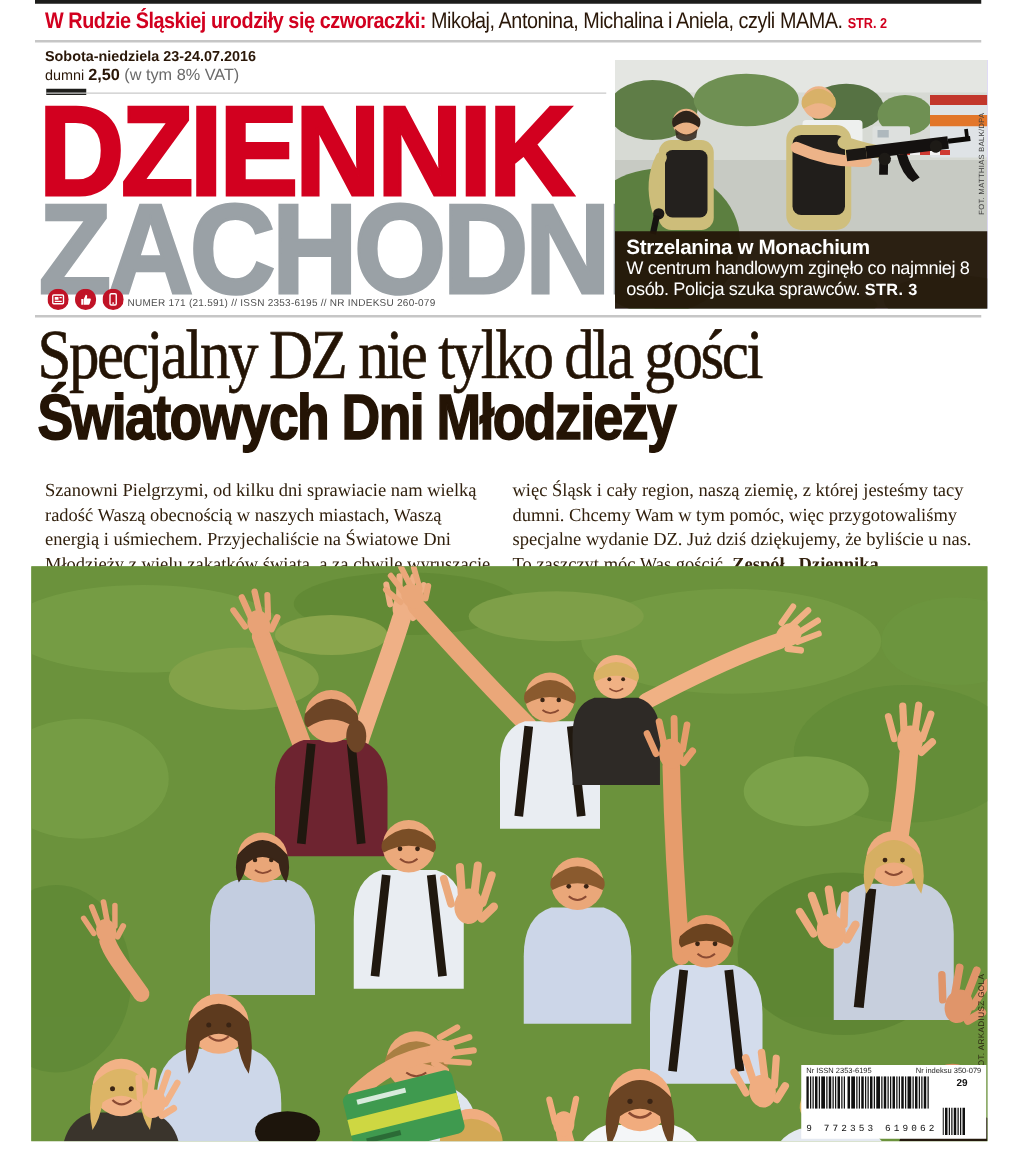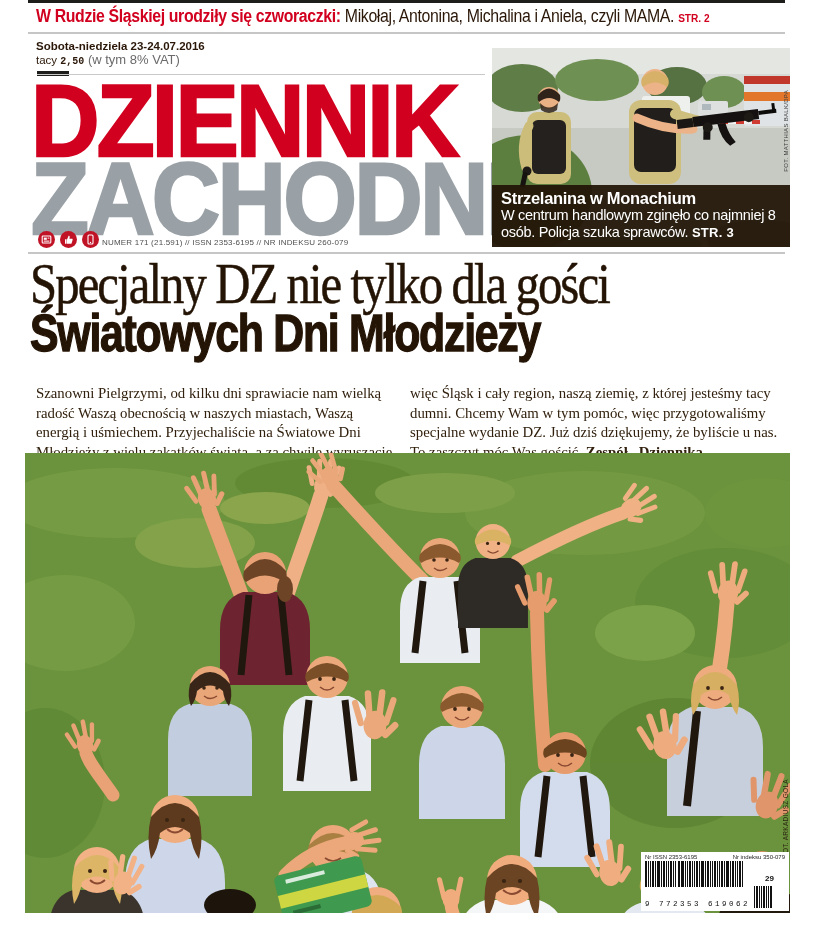--- a/index.html
+++ b/index.html
@@ -14,21 +14,21 @@
   .topper{top:6px;left:36px;white-space:nowrap;font-size:18px;letter-spacing:-0.4px;
     transform:scaleX(0.88);transform-origin:left top;}
   .t-red{color:#d2001f;font-weight:bold;}
   .t-dark{color:#2a1708;}
   .t-ref{color:#d2001f;font-weight:bold;font-size:11.5px;letter-spacing:0;}
   .rule-under-topper{left:28px;right:28px;top:32px;}
   
   .hdr{top:40px;left:36px;width:449px;display:flex;justify-content:space-between;font-size:11.5px;flex-direction:column;}
   .hdr-date{font-weight:bold;}
   .hdr-price{white-space:nowrap;}
-  .hdr-price b{font-size:10px;font-family:Liberation Mono, monospace;}
+  .hdr-price b{font-size:13px;}
   .hdr-price .note{font-size:13px;color:#6a6a6a;}
   .hdr-urls{text-align:right;line-height:1.3;font-size:10.5px;color:#3a3a3a;}
   .hdr-urls .site{font-weight:bold;font-size:11px;color:#2a1708;}
   
   .logo-dash{left:37px;top:71px;width:32px;height:5px;background:#1d1d1b;}
   .logo-rule{left:37px;top:74px;width:448px;height:1px;background:#c9c9c9;}
   .logo-line{white-space:nowrap;line-height:1;font-weight:bold;transform:scaleX(0.93);transform-origin:left top;
     font-size:102px;letter-spacing:-3px;}
   .logo1{left:31px;top:70px;color:#d2001f;-webkit-text-stroke:2.5px #d2001f;}
   .logo2{left:31px;top:148px;color:#9aa1a6;-webkit-text-stroke:2.5px #9aa1a6;}
@@ -60,32 +60,32 @@
   
   .photo{left:25px;top:453px;width:765px;height:460px;overflow:hidden;background:#6b923c;}
   .credit-main{right:1px;bottom:56px;color:#22180c;opacity:0.9;font-size:6.5px;}
   
   .bc{position:absolute;right:1px;bottom:2px;width:148px;background:#ffffff;padding:2px 4px 3px 4px;box-sizing:border-box;}
   .bc-labels{display:flex;justify-content:space-between;font-size:6px;color:#1f1f1f;margin-bottom:1px;}
   .bc-body{display:flex;align-items:flex-end;gap:4px;}
   .bc-main{display:flex;flex-direction:column;}
   .bc-digits{font-family:"Liberation Mono",monospace;font-size:7.5px;letter-spacing:2.5px;color:#111;margin-top:13px;white-space:nowrap;}
   .bc-addon{display:flex;flex-direction:column;align-items:flex-end;}
-  .bc-addon-num{font-size:8px;font-weight:bold;color:#111;line-height:1;margin-bottom:3px;}
+  .bc-addon-num{font-size:8px;font-weight:bold;color:#111;line-height:1;margin-bottom:15px;}
 </style>
 </head>
 <body>
 
 <div class="abs top-rule"></div>
 <div class="abs topper"><span class="t-red">W Rudzie Śląskiej urodziły się czworaczki:</span><span class="t-dark"> Mikołaj, Antonina, Michalina i Aniela, czyli MAMA. </span><span class="t-ref">STR. 2</span></div>
 <div class="rule rule-under-topper"></div>
 
 <div class="abs hdr">
   <span class="hdr-date">Sobota-niedziela 23-24.07.2016</span>
-  <span class="hdr-price"><span>tacy </span><b>2,50</b><span class="note"> (w tym 8% VAT)</span></span>
+  <span class="hdr-price"><span>dumni </span><b>2,50</b><span class="note"> (w tym 8% VAT)</span></span>
 </div>
 
 <div class="abs logo-dash"></div>
 <div class="abs logo-rule"></div>
 <div class="abs logo-line logo1">DZIENNIK</div>
 <div class="abs logo-line logo2">ZACHODNI</div>
 
 <div class="abs social">
   <svg width="17" height="17" viewBox="0 0 17 17">
       <circle cx="8.5" cy="8.5" r="8.5" fill="#c01326"></circle>

